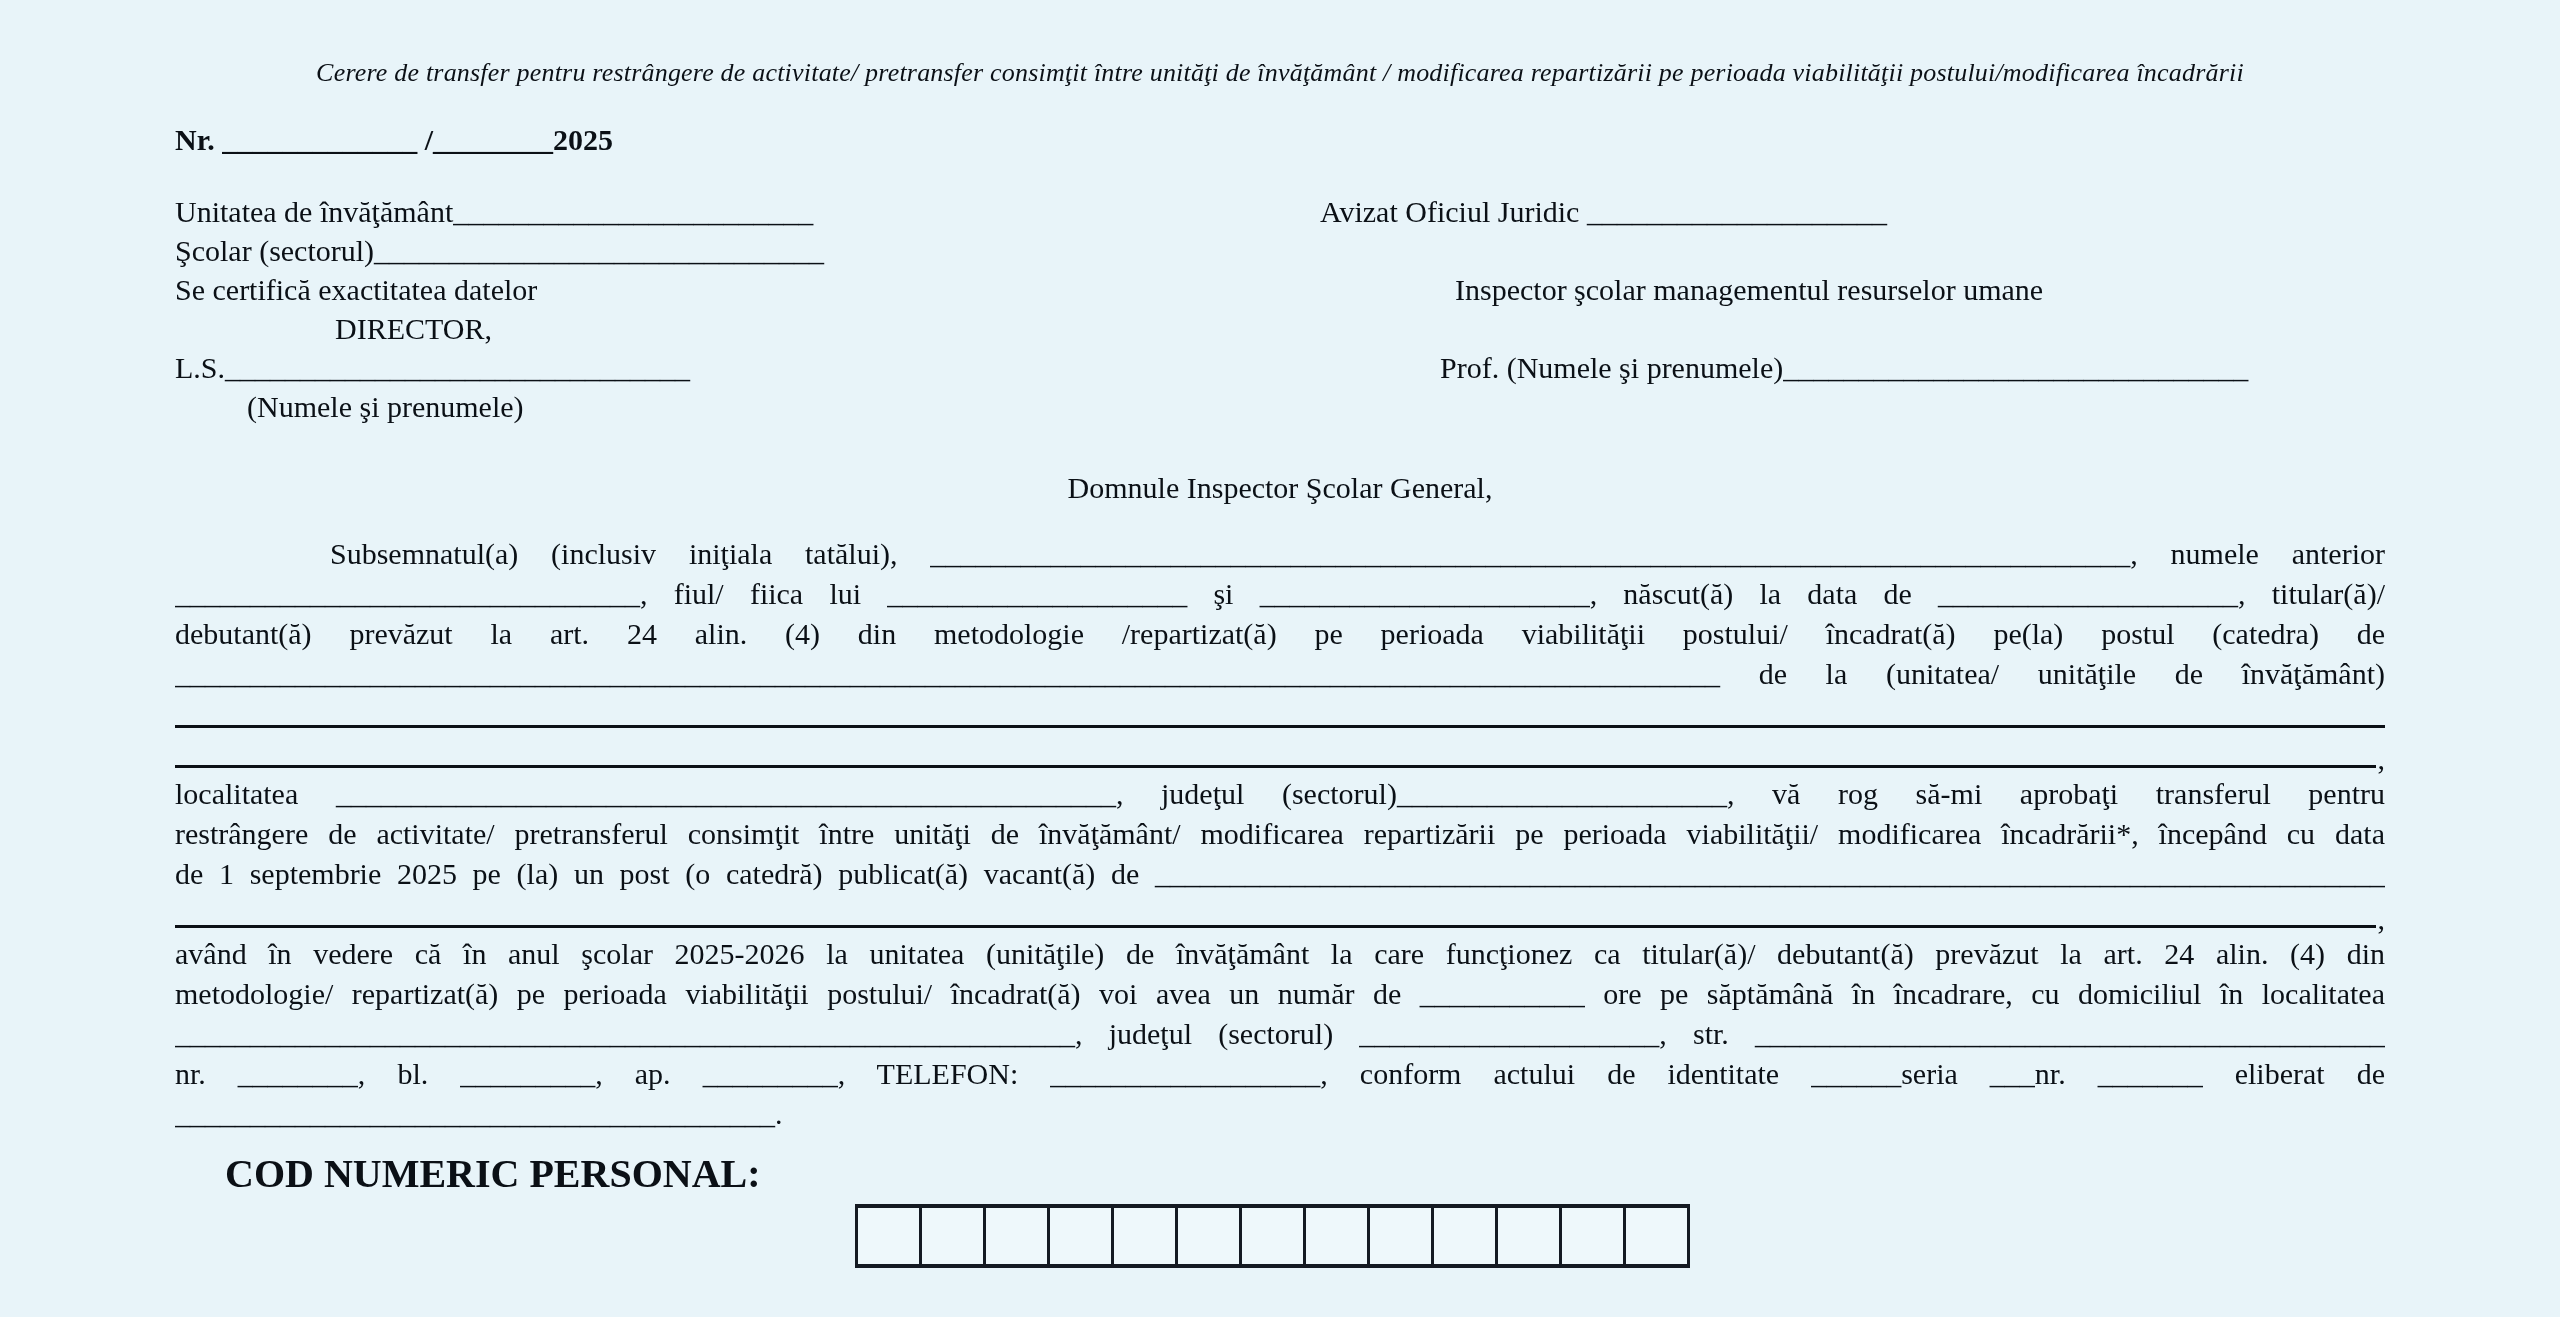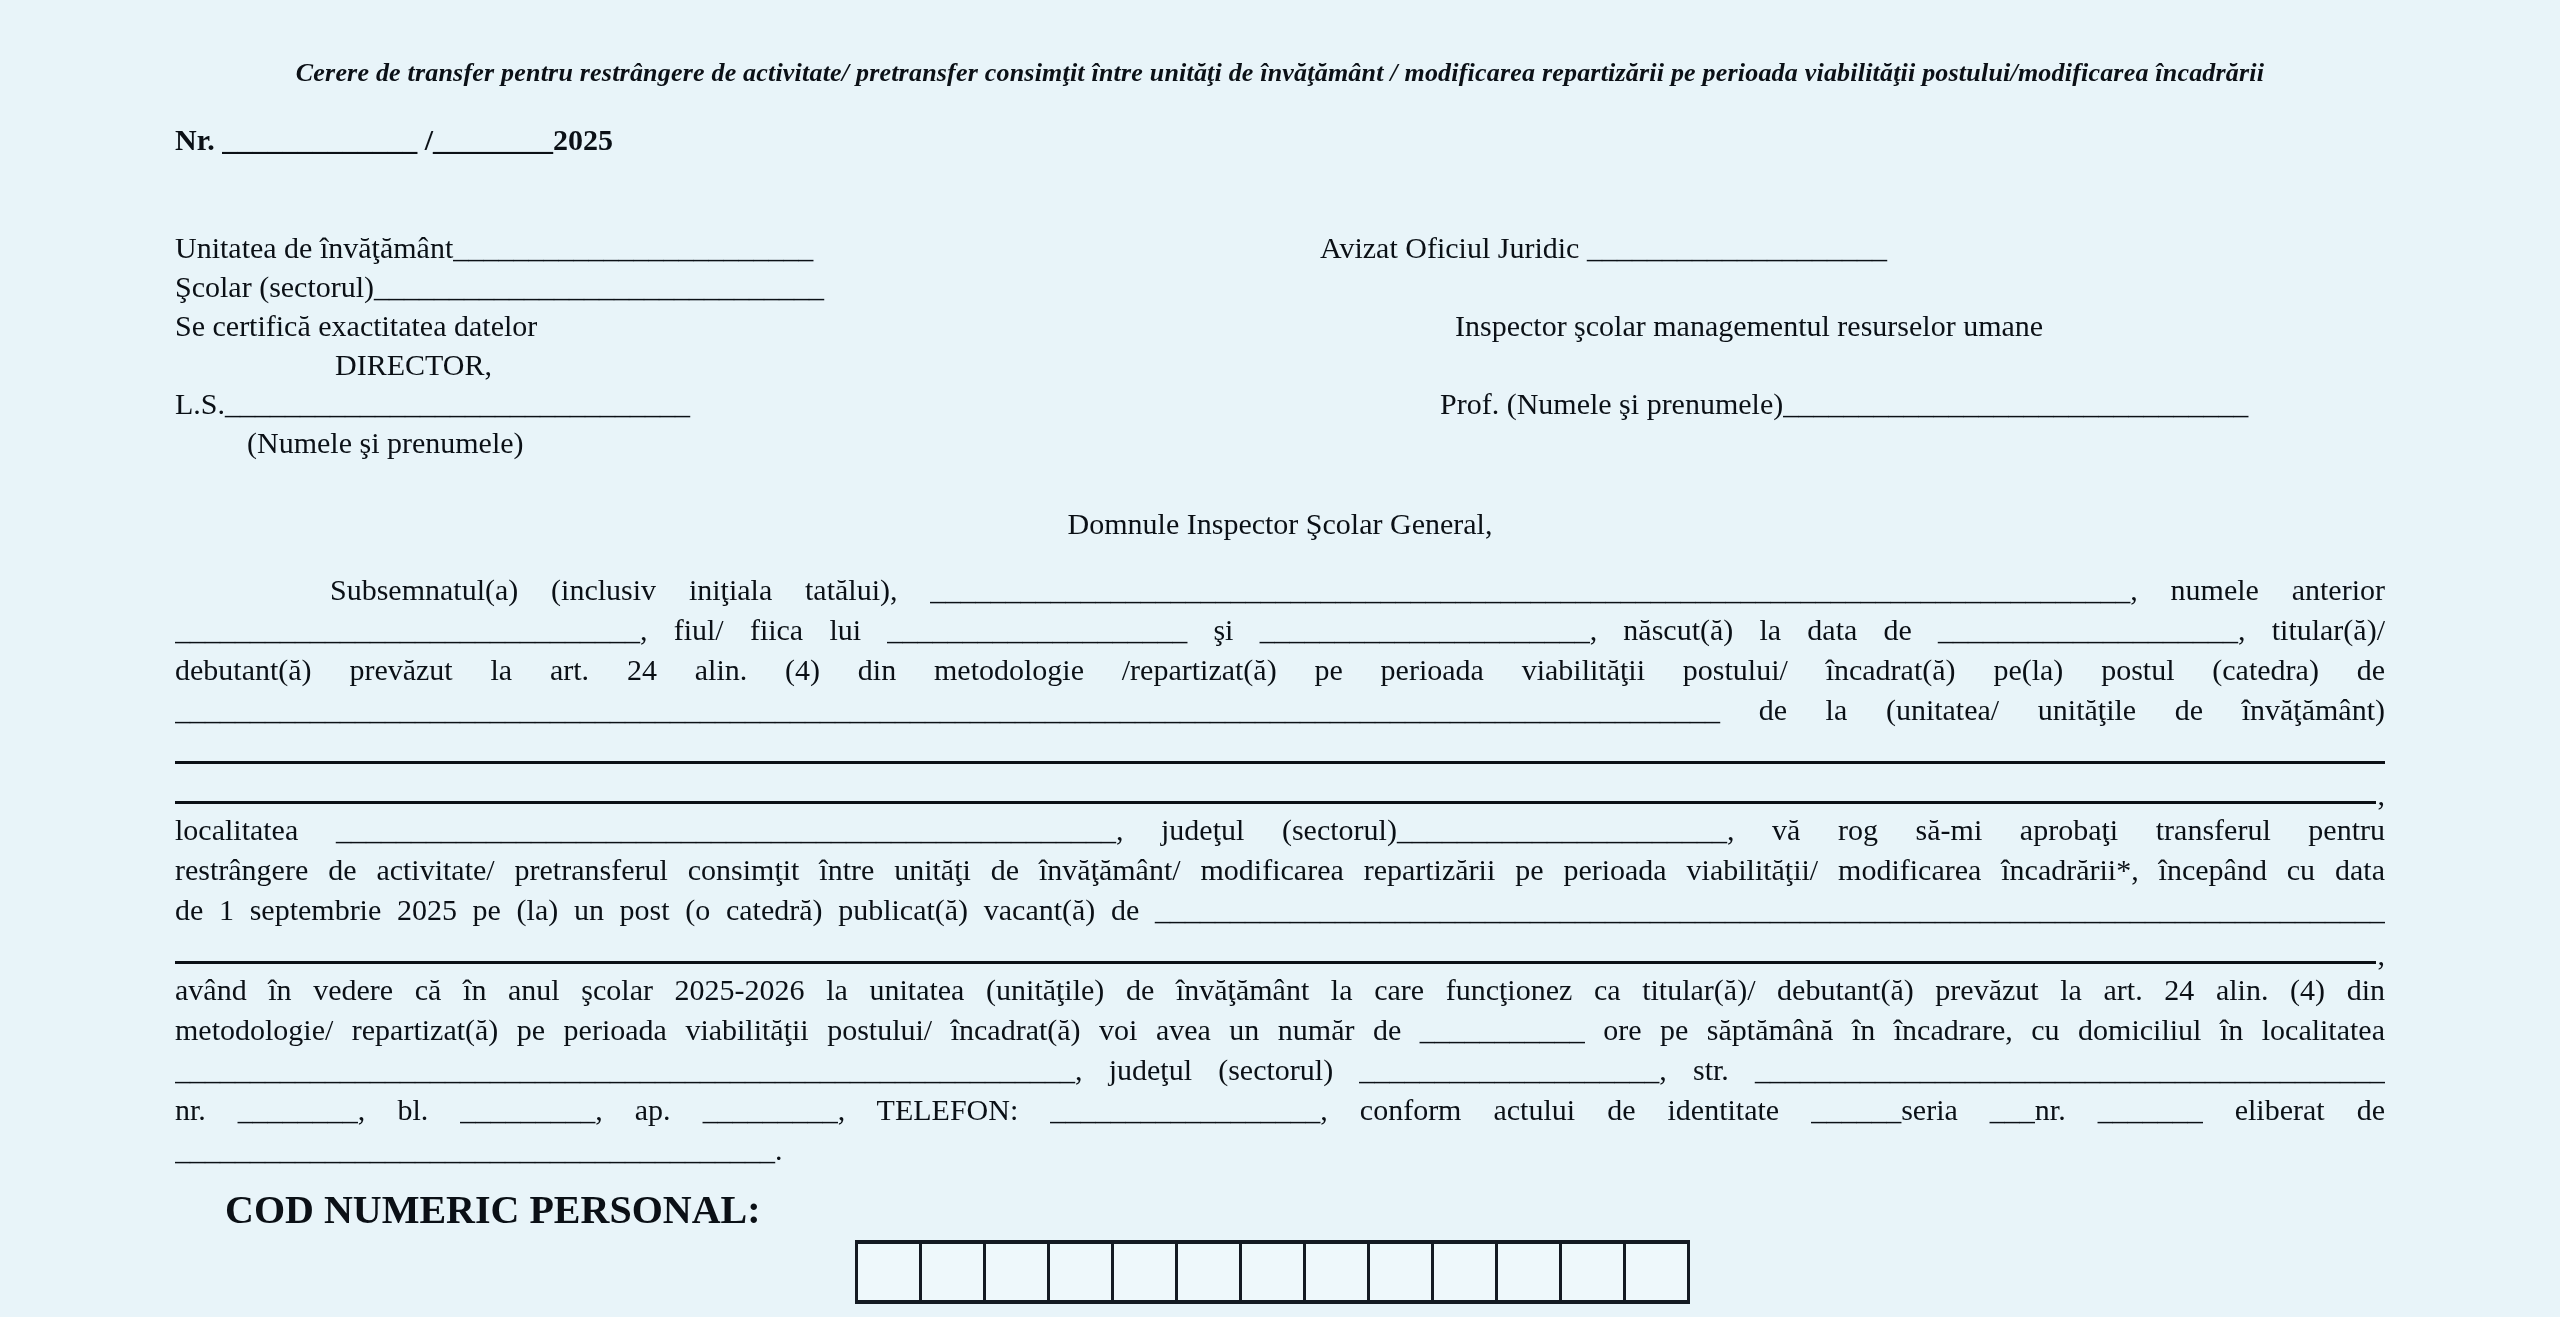--- a/index.html
+++ b/index.html
@@ -16,32 +16,32 @@
   .content {
     position: absolute;
     left: 175px;
     top: 0;
     width: 2210px;
   }
   .title {
     padding-top: 58px;
     text-align: center;
     font-style: italic;
-    font-weight: bold;
+    font-weight: normal;
     font-size: 26px;
     letter-spacing: 0.2px;
   }
   .nr-line {
     margin-top: 32px;
     text-align: left;
     padding-right: 20px;
     line-height: 40px;
     font-weight: bold;
   }
-  .header { margin-top: 68px; display: flex; line-height: 39px; }
+  .header { margin-top: 32px; display: flex; line-height: 39px; }
   .header-left  { width: 1145px; flex: 0 0 auto; }
   .header-right { flex: 1 1 auto; }
   .h-row { height: 39px; white-space: nowrap; }
   .h-row.director  { padding-left: 160px; }
   .h-row.name-note { padding-left: 72px; }
   .h-row.inspector { padding-left: 135px; }
   .h-row.prof      { padding-left: 120px; }
   .salutation {
     margin-top: 42px;
     text-align: center;

